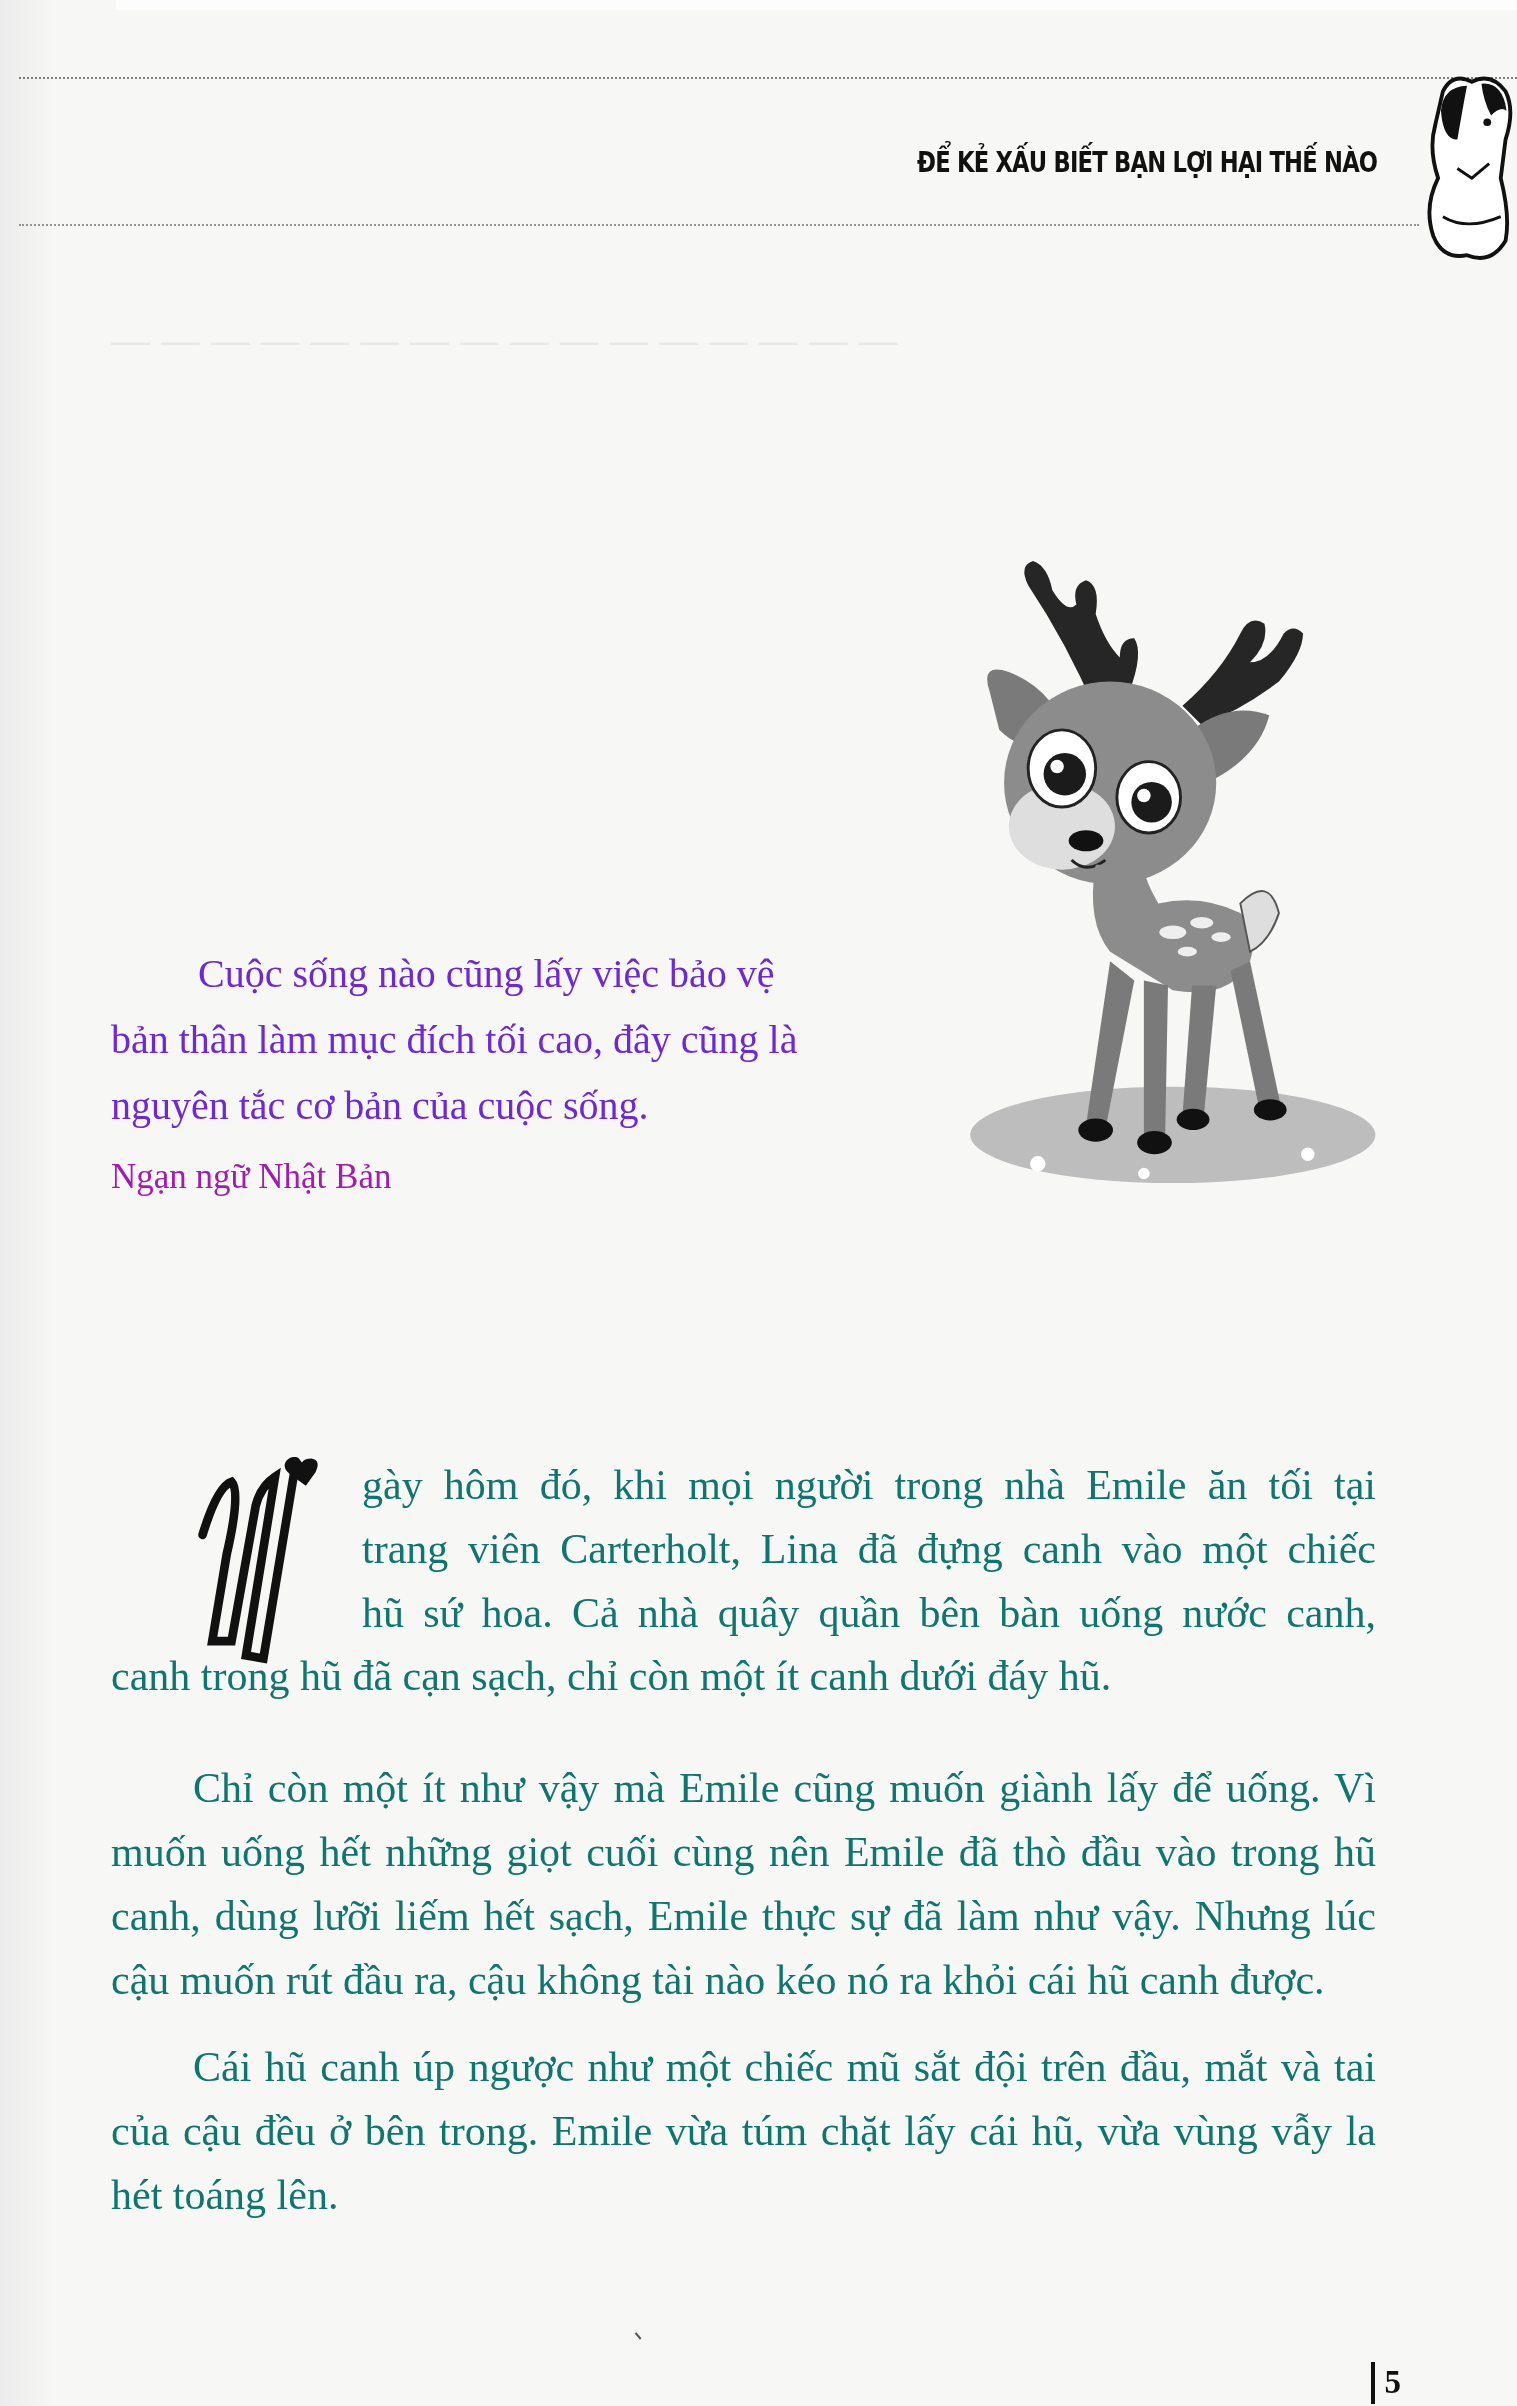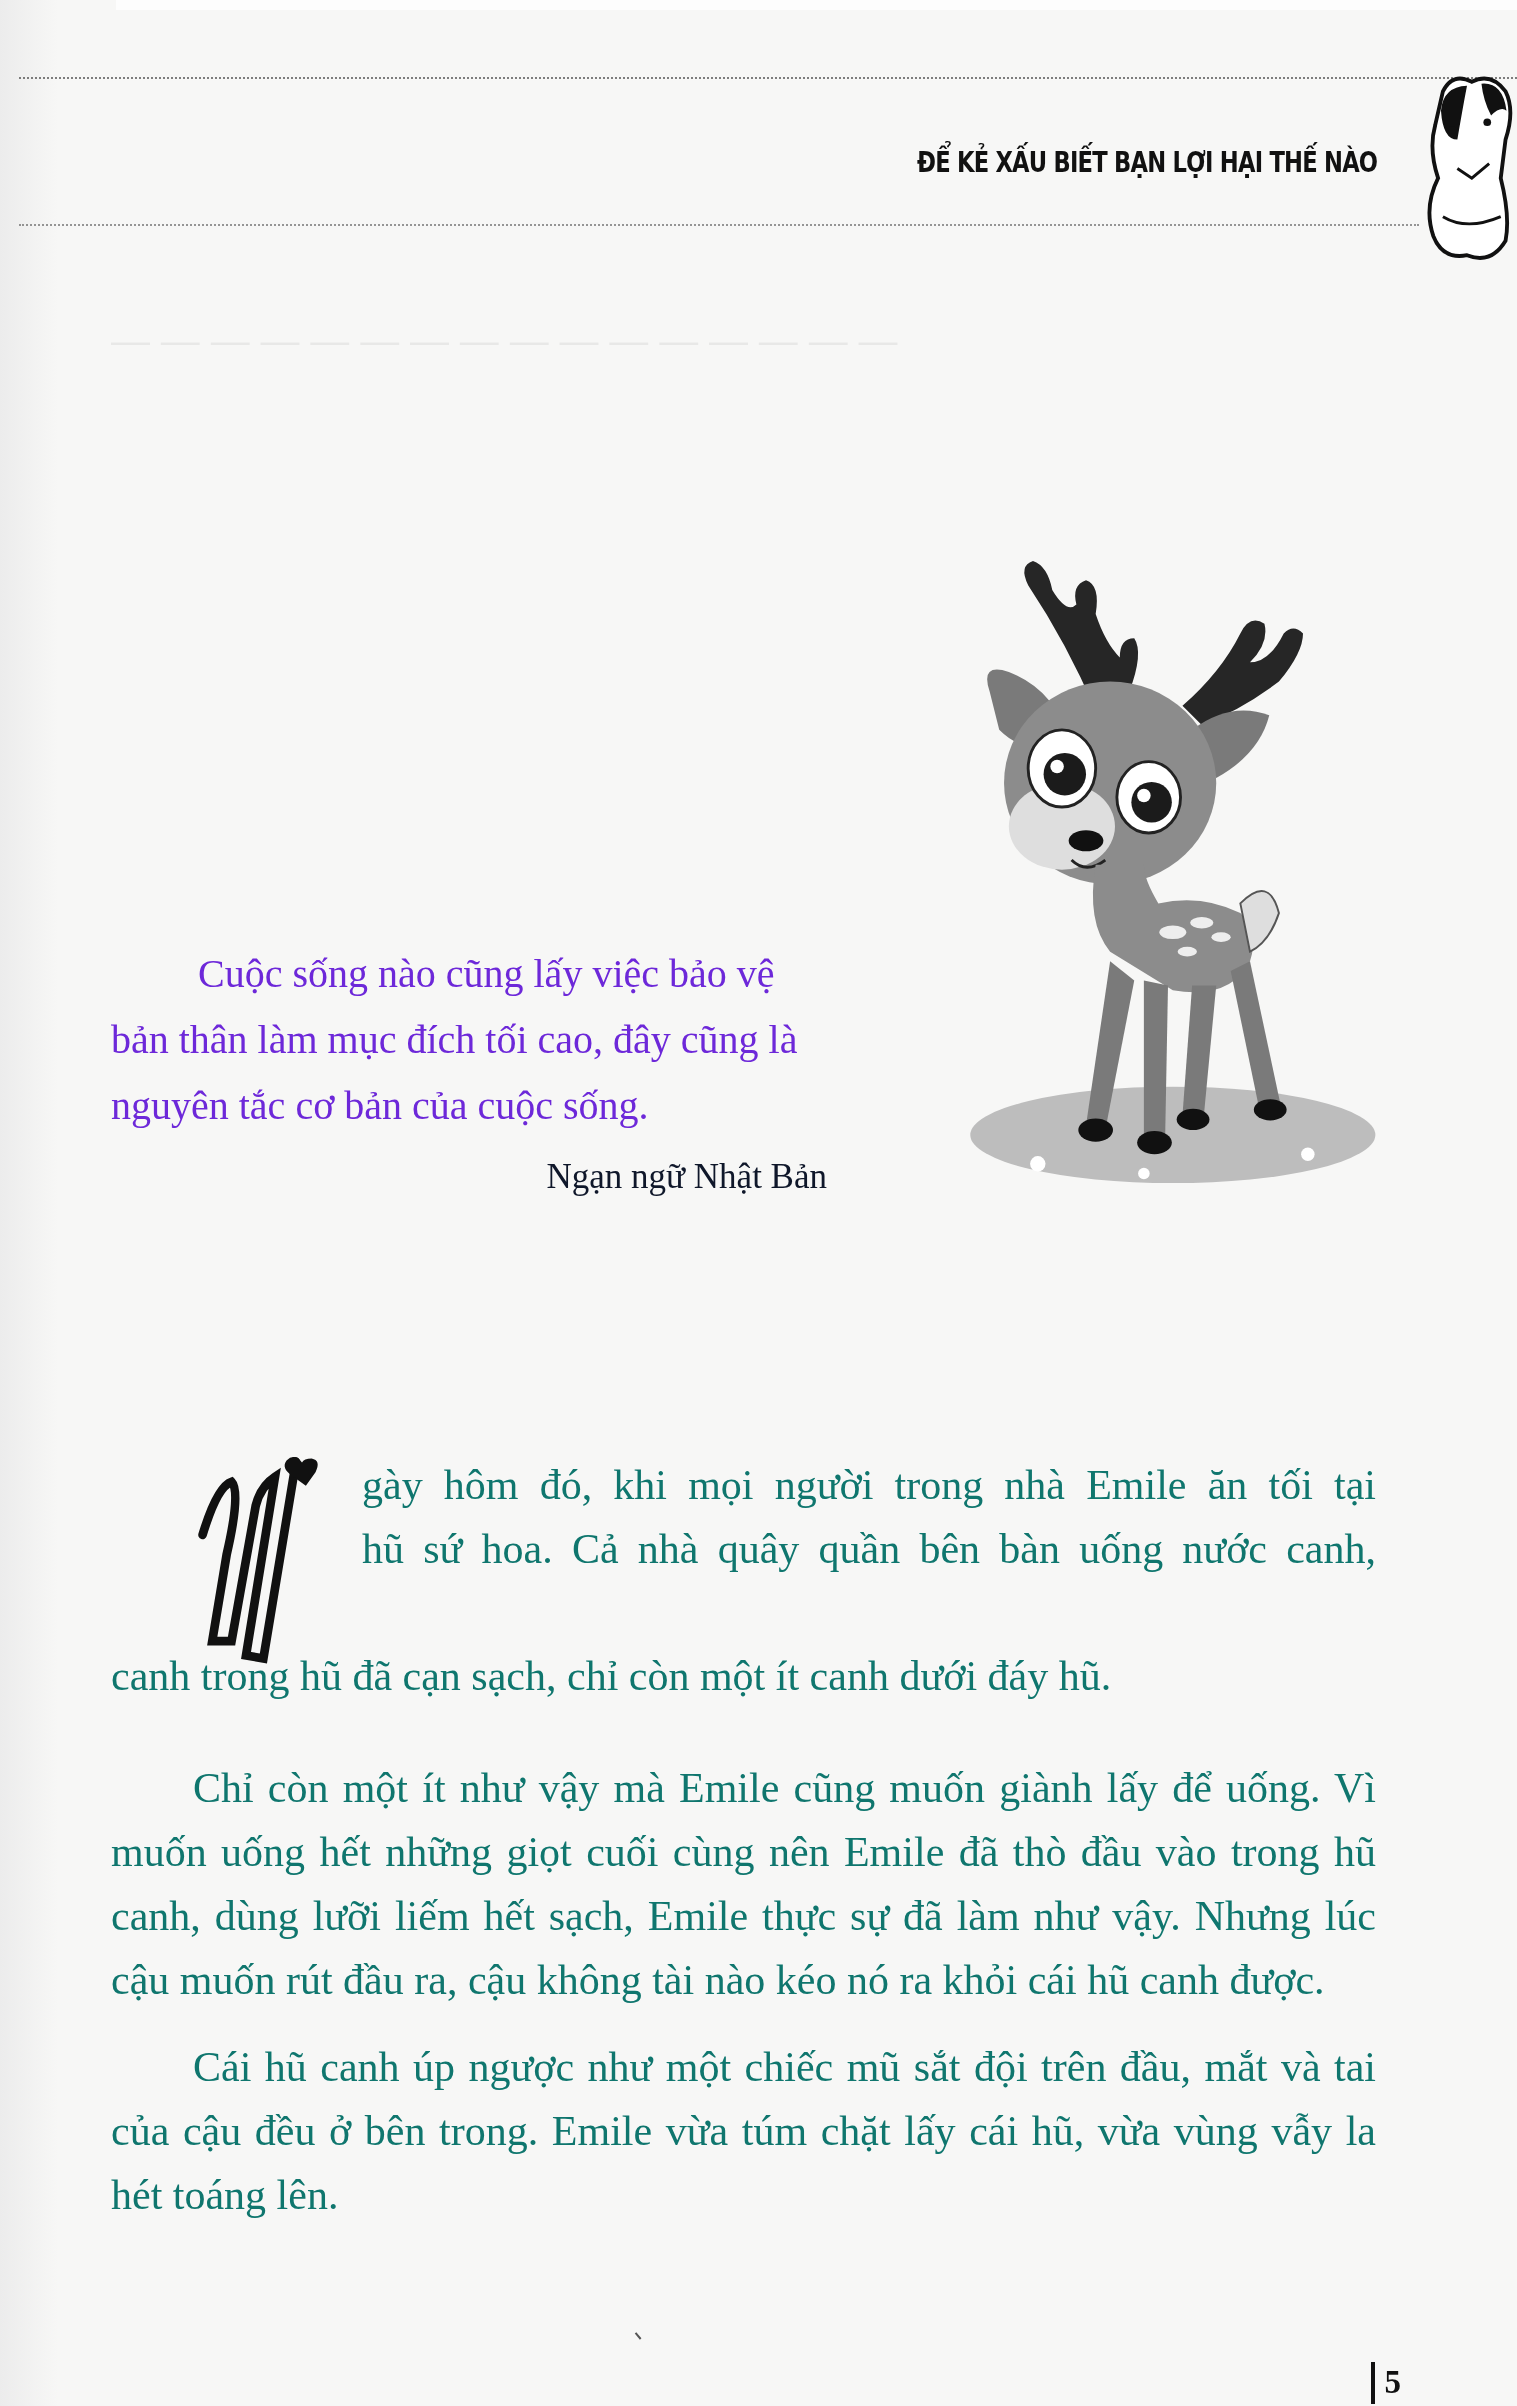--- a/index.html
+++ b/index.html
@@ -49,22 +49,22 @@
   .deer { position: absolute; left: 951px; top: 546px; width: 434px; height: 657px; }
 
   
   .quote {
     position: absolute; left: 111px; top: 941px; width: 716px;
     font-family: "Liberation Serif", serif; 
     font-size: 40px; line-height: 66px; text-align: justify; color: #6d28d9;
   }
   .quote .q-line1 { text-indent: 87px; }
   .quote-source {
-    position: absolute; left: 111px; top: 1157px; width: 716px; text-align: right;
-    font-family: "Liberation Serif", serif; font-size: 35px; color: #0f172a;
+    position: absolute; left: 111px; top: 1157px; width: 716px; text-align: left;
+    font-family: "Liberation Serif", serif; font-size: 35px; color: #a21caf;
   }
 
   
   .body-text {
     position: absolute; left: 111px; width: 1265px;
     font-family: "Liberation Serif", serif; font-size: 42px; line-height: 64px;
     text-align: justify; color: #0f766e;
   }
   .para1 { top: 1453px; }
   .para1 .dc-line { padding-left: 251px; display: block; text-align: justify; text-align-last: justify; }
@@ -157,20 +157,21 @@
 </div>
 <div class="quote-source">Ngạn ngữ Nhật Bản</div>
 
 <svg class="drop-cap" viewBox="0 0 150 230">
   <path d="M15 90 Q30 40 45 35 Q55 45 40 110 L25 200 L45 200 L70 60 Q75 40 90 30 L60 215 L78 218 L110 25 Q115 10 108 15" fill="none" stroke="#111" stroke-width="9" stroke-linecap="round"></path>
   <path d="M118 15 q-8 -10 -16 -2 q-6 8 6 16 l14 10 l10 -14 q6 -12 -4 -14 q-8 0 -10 4 z" fill="#111"></path>
 </svg>
 
 <div class="body-text para1">
   <span class="dc-line">gày hôm đó, khi mọi người trong nhà Emile ăn tối tại</span>
+  <span class="dc-line">trang viên Carterholt, Lina đã đựng canh vào một chiếc</span>
   <span class="dc-line last">hũ sứ hoa. Cả nhà quây quần bên bàn uống nước canh,</span>
 </div>
 <div class="body-text para1-tail">canh trong hũ đã cạn sạch, chỉ còn một ít canh dưới đáy hũ.</div>
 
 <p class="body-text para2">Chỉ còn một ít như vậy mà Emile cũng muốn giành lấy để uống. Vì muốn uống hết những giọt cuối cùng nên Emile đã thò đầu vào trong hũ canh, dùng lưỡi liếm hết sạch, Emile thực sự đã làm như vậy. Nhưng lúc cậu muốn rút đầu ra, cậu không tài nào kéo nó ra khỏi cái hũ canh được.</p>
 <p class="body-text para3">Cái hũ canh úp ngược như một chiếc mũ sắt đội trên đầu, mắt và tai của cậu đều ở bên trong. Emile vừa túm chặt lấy cái hũ, vừa vùng vẫy la hét toáng lên.</p>
 
 <div class="stray-mark"></div>
 <div class="page-bar"></div>
 <div class="page-number"><span>5</span></div>

